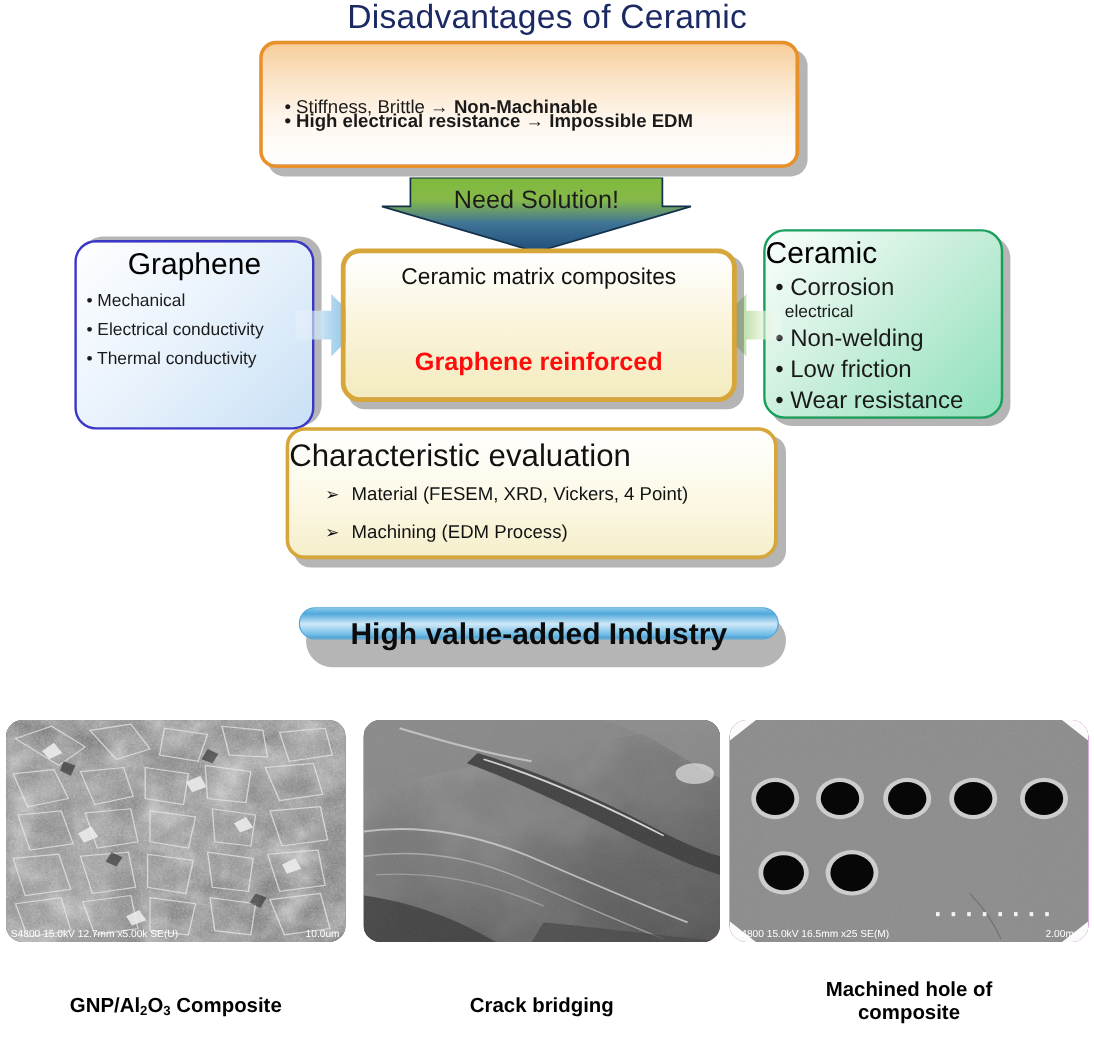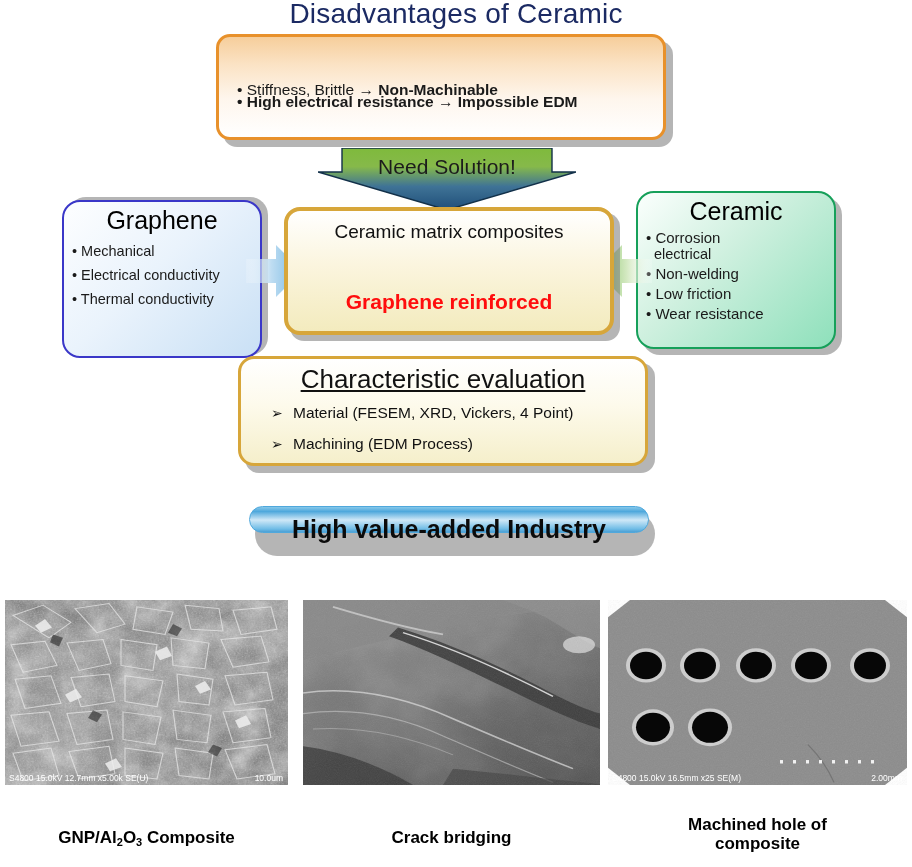--- a/index.html
+++ b/index.html
@@ -65,25 +65,25 @@
 
   
   #ceramic-shadow{left:642px;top:197px;width:200px;height:158px;border-radius:18px;}
   #ceramic{
     left:636px;top:191px;width:200px;height:158px;border-radius:18px;
     border:2.5px solid #16A05A;
     background:linear-gradient(135deg,#FBFFFD 0%,#CFF0DF 42%,#8EE0BB 100%);
     overflow:hidden;
   }
   #ceramic .hd{
-    width:100%;text-align:center;font-size:25px;color:#000;margin-top:4px;
+    width:100%;text-align:left;font-size:25px;color:#000;margin-top:4px;
     font-family:"Liberation Sans","DejaVu Sans",sans-serif;
   }
   #ceramic .li{
-    font-size:15px;color:#1a1a1a;white-space:nowrap;margin:3px 0 0 8px;
+    font-size:20px;color:#1a1a1a;white-space:nowrap;margin:3px 0 0 8px;
   }
   #ceramic .cont{font-size:14.5px;color:#1a1a1a;margin:0 0 0 16px;}
 
   
   #cmc-shadow{left:290px;top:213px;width:330px;height:128px;}
   #cmc{
     left:284px;top:207px;width:330px;height:128px;
     border:4px solid #D7A63A;border-radius:16px;
     background:linear-gradient(180deg,#FFFFFF 0%,#FBF5DE 45%,#F3EBBE 100%);
   }
@@ -102,44 +102,43 @@
   .sidearrow{position:absolute;}
 
   
   #charac-shadow{left:245px;top:363px;width:410px;height:110px;}
   #charac{
     left:238px;top:356px;width:410px;height:110px;
     border:3px solid #D7A63A;border-radius:16px;
     background:linear-gradient(180deg,#FFFFFF 0%,#FDFAEB 45%,#F5EFCB 100%);
   }
   #charac-hd{
-    width:100%;text-align:center;margin-top:5px;font-size:26px;color:#111;
-    font-family:"Liberation Sans","DejaVu Sans",sans-serif;
-    text-decoration:underline;
+    width:100%;margin-top:5px;font-size:26px;color:#111;
+    font-family:"Liberation Sans","DejaVu Sans",sans-serif;
   }
   #charac .li{
     font-size:15.5px;color:#111;margin-left:30px;white-space:nowrap;
   }
   #charac .ar{display:inline-block;width:22px;color:#111;font-size:14px;}
   #c-l1{margin-top:9px;}
   #c-l2{margin-top:13px;}
 
   
   #hv-shadow{left:255px;top:512px;width:400px;height:44px;border-radius:22px;}
   #hv{
     left:249px;top:506px;width:400px;height:27px;border-radius:22px;
     border:1px solid #4FA8DC;
     background:linear-gradient(180deg,#86C8EA 0%,#4FA8DC 18%,#CFE8F7 52%,#6FBCE6 88%,#4C9FD4 100%);
   }
   #hv-label{
     width:100%;text-align:center;line-height:44px;font-size:25px;font-weight:bold;color:#0B0B0B;
   }
 
   
-  .sem{position:absolute;top:600px;height:185px;overflow:hidden;background:#a21caf;}
+  .sem{position:absolute;top:600px;height:185px;overflow:hidden;background:#a21caf;border-radius:14px;}
   #sem1{left:5px;width:283px;}
   #sem2{left:303px;width:297px;}
   #sem3{left:608px;width:299px;}
   .sem svg{display:block;width:100%;height:100%;}
   .sembar{
     position:absolute;left:0;bottom:0;width:100%;height:15px;
     font-family:"Liberation Sans","DejaVu Sans",sans-serif;font-size:8.5px;color:#fff;
   }
   .sembar .l{position:absolute;left:4px;bottom:2px;white-space:nowrap;}
   .sembar .r{position:absolute;right:5px;bottom:2px;white-space:nowrap;}

